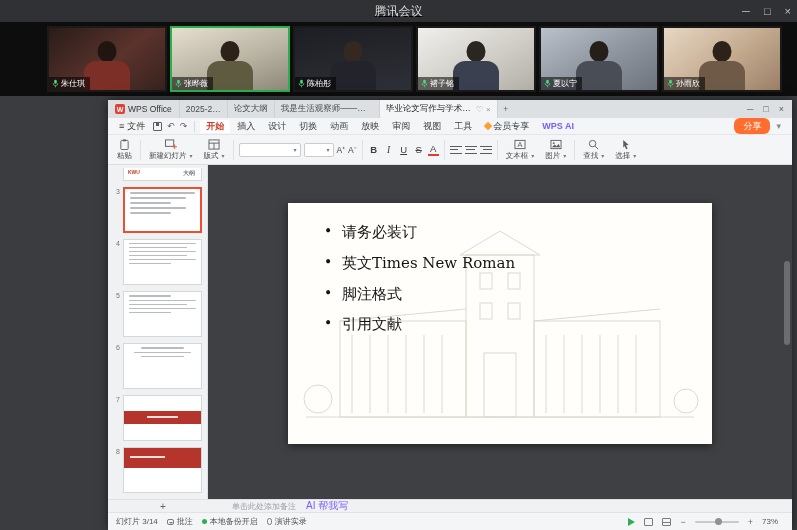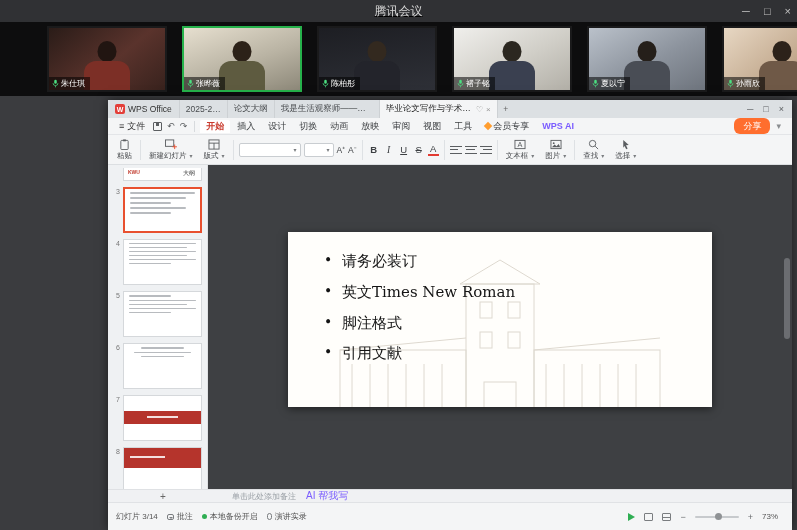--- a/index.html
+++ b/index.html
@@ -6,21 +6,21 @@
   html,body { width:797px; height:530px; overflow:hidden; font-family:"Liberation Sans", sans-serif; }
   .app { position:relative; width:797px; height:530px; background:#0f0f10; }
 
   
   .titlebar { height:22px; background:#303134; display:flex; align-items:center; justify-content:center; position:relative;text-decoration:underline; }
   .titlebar .title { color:#d6d6d6; font-size:12px; }
   .wincontrols { position:absolute; right:6px; top:0; height:22px; display:flex; align-items:center; gap:14px; color:#c2c2c2; font-size:11px; }
   .wincontrols span { cursor:default; line-height:1; }
 
   
-  .strip { height:74px; background:#0d0d0e; display:flex; align-items:center; padding-left:47px; gap:15px; }
+  .strip { height:74px; background:#0d0d0e; display:flex; align-items:center; padding-left:47px; gap:3px; }
   .tile { width:120px; height:66px; position:relative; border:2px solid #1a1a1b; overflow:hidden; flex:0 0 auto; }
   .tile.active { border-color:#26b24b; }
   .cam { position:absolute; inset:0; }
   .t1 .cam { background:linear-gradient(140deg,#2a1c18,#5a332c 55%,#38221d); }
   .t2 .cam { background:linear-gradient(160deg,#e6dfcf,#b9b3a3 55%,#8d8879); }
   .t3 .cam { background:linear-gradient(170deg,#1d1e23,#2e3037); }
   .t4 .cam { background:linear-gradient(150deg,#f0efec,#d0cec7 55%,#b2afa7); }
   .t5 .cam { background:linear-gradient(150deg,#bac1ca,#8c939d 55%,#6e747d); }
   .t6 .cam { background:linear-gradient(140deg,#e7d7c3,#c3aa8f 55%,#9b8067); }
   .head { position:absolute; left:50%; top:13px; transform:translateX(-50%); width:19px; height:21px; border-radius:50%; }
@@ -93,34 +93,34 @@
   .ml { display:block; height:2px; background:#b8bbbf; margin:3px 5px 0; border-radius:1px; }
   .ml.short{width:55%;} .ml.mid{width:75%;} .ml.tiny{height:1.5px;margin-top:2.5px;}
   .mini-logo { position:absolute; left:4px; top:1px; color:#c0392b; font-size:5px; font-weight:bold; }
   .mini-title { position:absolute; right:6px; top:1px; color:#333; font-size:6px; }
   .redbar { position:absolute; left:0; right:0; top:15px; height:13px; background:#b5342c; }
   .redbar i { display:block; height:2px; background:rgba(255,255,255,.85); width:40%; margin:5px auto 0; }
   .redtop { position:absolute; left:0; top:0; width:100%; height:20px; background:#b5342c; }
   .redtop i { display:block; height:2px; background:rgba(255,255,255,.85); width:45%; margin:8px 0 0 6px; }
 
   .canvas { flex:1; position:relative; background:#3e4043; min-width:0; }
-  .slide { position:absolute; left:50%; top:38px; transform:translateX(-50%); width:424px; height:175px; background:#fffefb; box-shadow:0 2px 8px rgba(0,0,0,.5); overflow:hidden;margin-top:29px; }
+  .slide { position:absolute; left:50%; top:38px; transform:translateX(-50%); width:424px; height:241px; background:#fffefb; box-shadow:0 2px 8px rgba(0,0,0,.5); overflow:hidden; }
   .sketch { position:absolute; inset:0; opacity:.45; }
   .bullets { position:absolute; left:34px; top:20px; right:16px; list-style:none; font-family:"DejaVu Serif", serif; color:#141414; z-index:2; }
   .bullets li { font-size:15px; line-height:1.25; margin-bottom:12px; padding-left:20px; position:relative; }
   .bullets li:before { content:"•"; position:absolute; left:2px; top:0; font-size:14px; }
   .vscroll { position:absolute; right:2px; top:6px; bottom:6px; width:6px; }
   .vthumb { position:absolute; top:28%; height:26%; width:6px; border-radius:3px; background:#6b6d71; }
 
   
   .notes { height:13px; background:#f0f1f3; border-top:1px solid #dfe1e4; display:flex; align-items:center; padding-left:124px; gap:10px; position:relative; }
   .notes .ph { color:#9aa0a6; font-size:8px; }
   .notes .ai { color:#7a5cff; font-size:10px; }
   .panel-add { position:absolute; left:52px; top:0; color:#666; font-size:10px; line-height:13px; }
-  .status { height:28px; background:#f4f5f6; border-top:1px solid #e0e2e5; display:flex; align-items:center; padding:0 8px; font-size:8px; color:#555; gap:9px; }
+  .status { height:18px; background:#f4f5f6; border-top:1px solid #e0e2e5; display:flex; align-items:center; padding:0 8px; font-size:8px; color:#555; gap:9px; }
   .sitem { display:flex; align-items:center; gap:3px; white-space:nowrap; }
   .dotg { width:5px; height:5px; border-radius:50%; background:#2fae53; }
   .bubble { width:7px; height:6px; border:1px solid #7a7d80; border-radius:2px; position:relative; }
   .bubble:after { content:""; position:absolute; left:1px; bottom:-2px; border:2px solid transparent; border-top-color:#7a7d80; }
   .micdot { width:5px; height:7px; border:1px solid #7a7d80; border-radius:2.5px; }
   .statspacer { flex:1; }
   .viewico { width:9px; height:8px; border:1px solid #7a7d80; border-radius:1px; }
   .viewico.grid { background:linear-gradient(#7a7d80 1px,transparent 1px) 0 3px/100% 100% no-repeat; }
   .playico { width:0; height:0; border-left:7px solid #2fae53; border-top:4.5px solid transparent; border-bottom:4.5px solid transparent; }
   .ztrack { width:44px; height:2px; background:#c7cacd; position:relative; border-radius:1px; }

